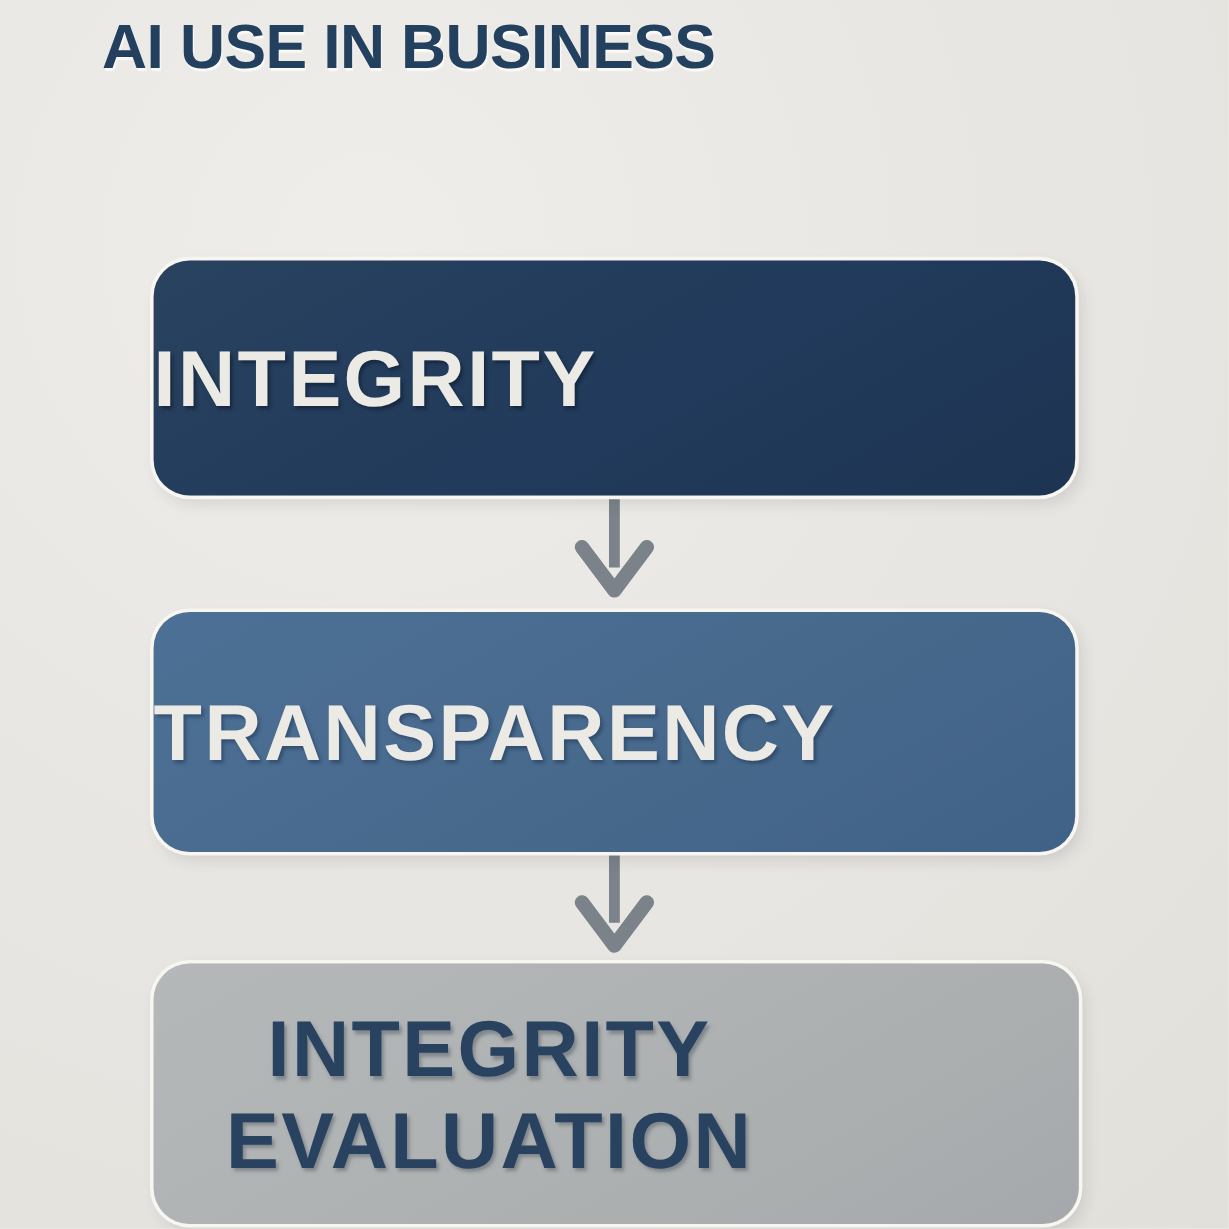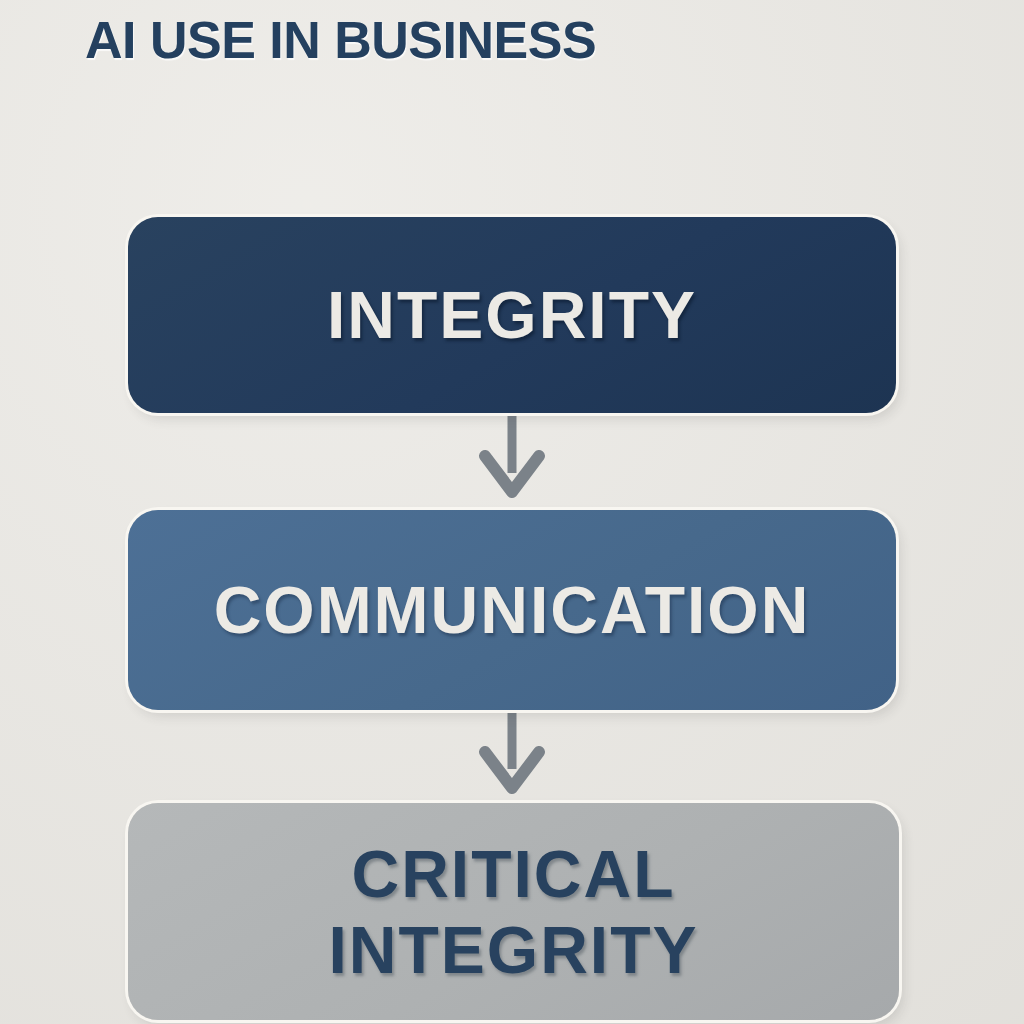--- a/index.html
+++ b/index.html
@@ -38,21 +38,21 @@
   }
   .title .line { display: block; }
 
   .node {
     position: absolute;
     left: 128px;
     width: 768px;
     border-radius: 30px;
     display: flex;
     align-items: center;
-    justify-content: center;
+    justify-content: flex-start;
     box-shadow: 0 0 0 3px #f8f6f1, 4px 6px 12px rgba(60,60,60,0.14);
     z-index: 2;
   }
   .node-label {
     font-size: 66px;
     font-weight: bold;
     letter-spacing: 2px;
     line-height: 76px;
     text-align: center;
   }
@@ -106,25 +106,25 @@
   <div class="node node-1">
     <span class="node-label">INTEGRITY</span>
   </div>
 
   <svg class="arrow arrow-1" width="70" height="84" viewBox="0 0 70 84" aria-hidden="true">
     <line x1="35" y1="0" x2="35" y2="58" stroke="currentColor" stroke-width="9"></line>
     <polyline points="8,41 35,77 62,41" fill="none" stroke="currentColor" stroke-width="12" stroke-linecap="round" stroke-linejoin="round"></polyline>
   </svg>
 
   <div class="node node-2">
-    <span class="node-label">COMMUNICATION</span>
+    <span class="node-label">TRANSPARENCY</span>
   </div>
 
   <svg class="arrow arrow-2" width="70" height="84" viewBox="0 0 70 84" aria-hidden="true">
     <line x1="35" y1="0" x2="35" y2="58" stroke="currentColor" stroke-width="9"></line>
     <polyline points="8,41 35,77 62,41" fill="none" stroke="currentColor" stroke-width="12" stroke-linecap="round" stroke-linejoin="round"></polyline>
   </svg>
 
   <div class="node node-3">
-    <span class="node-label">CRITICAL INTEGRITY</span>
+    <span class="node-label">INTEGRITY EVALUATION</span>
   </div>
 
 </div>
 
 </body></html>

